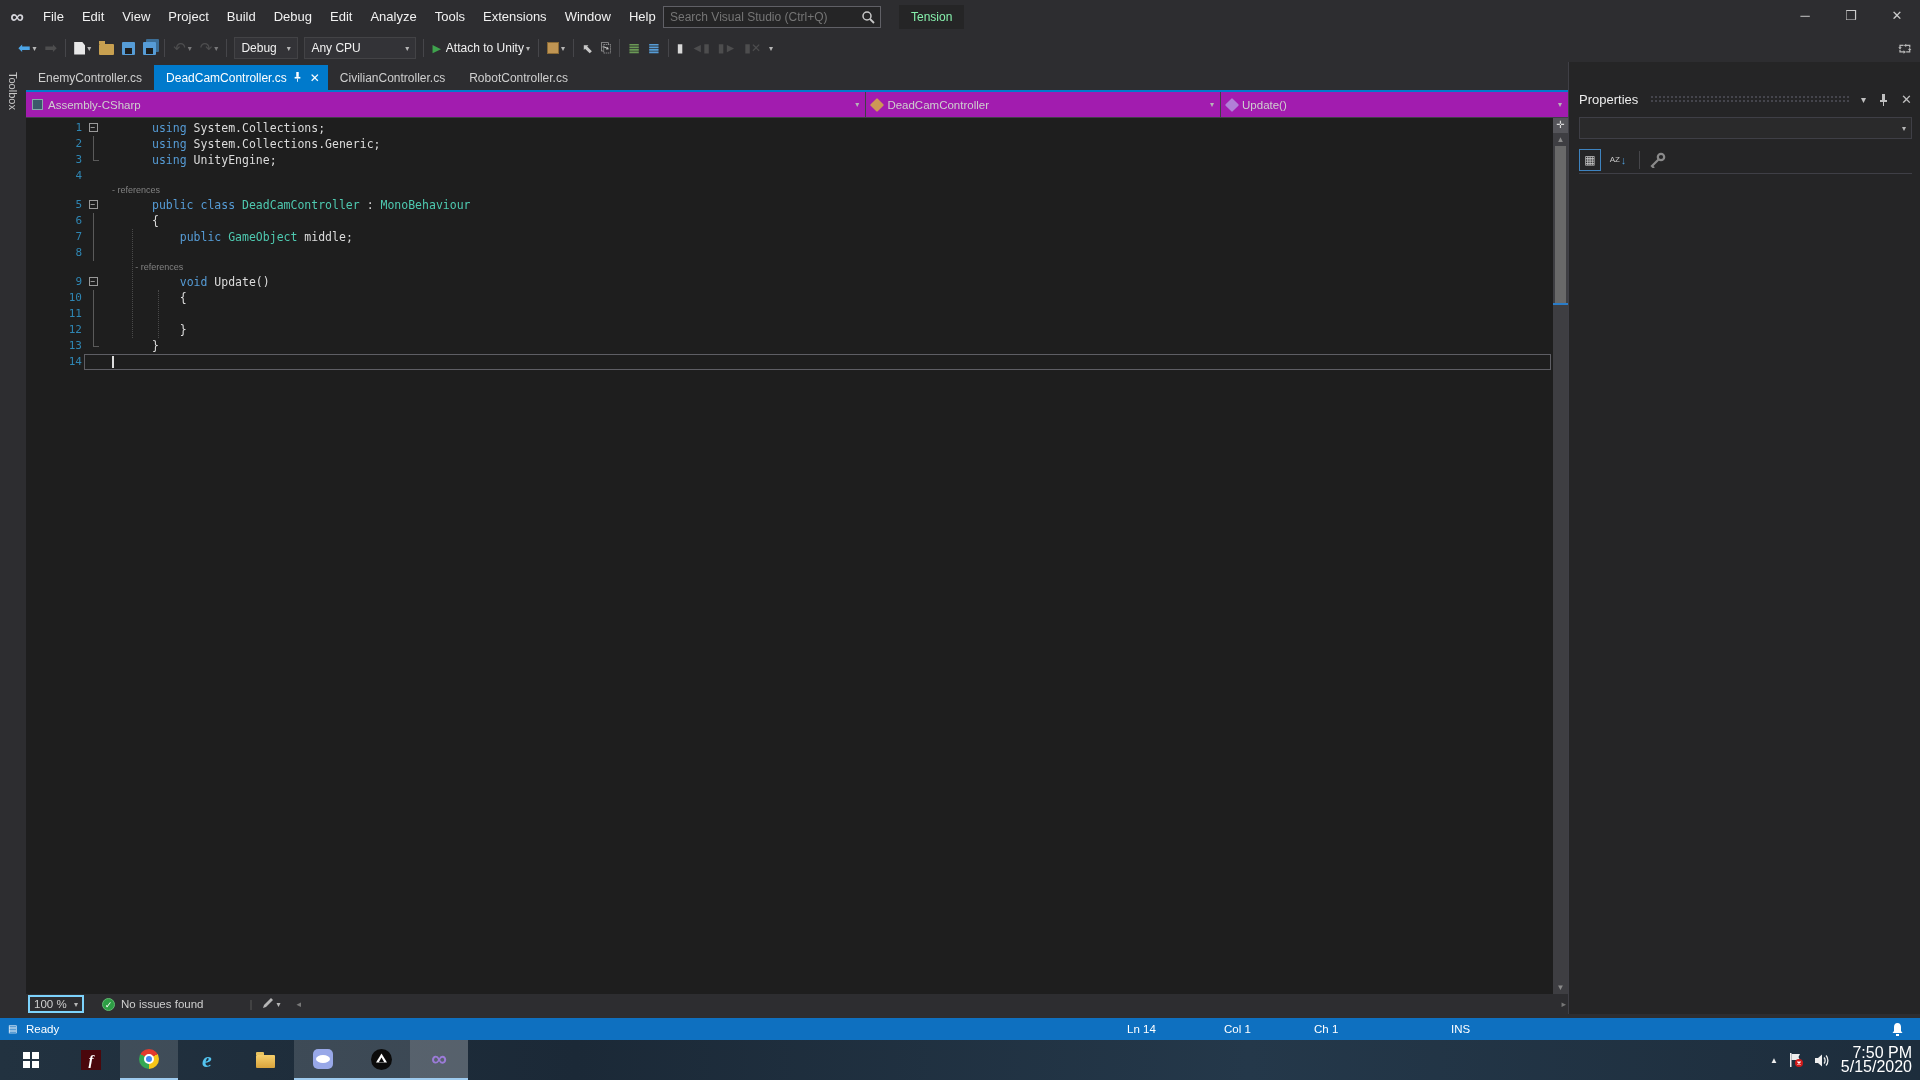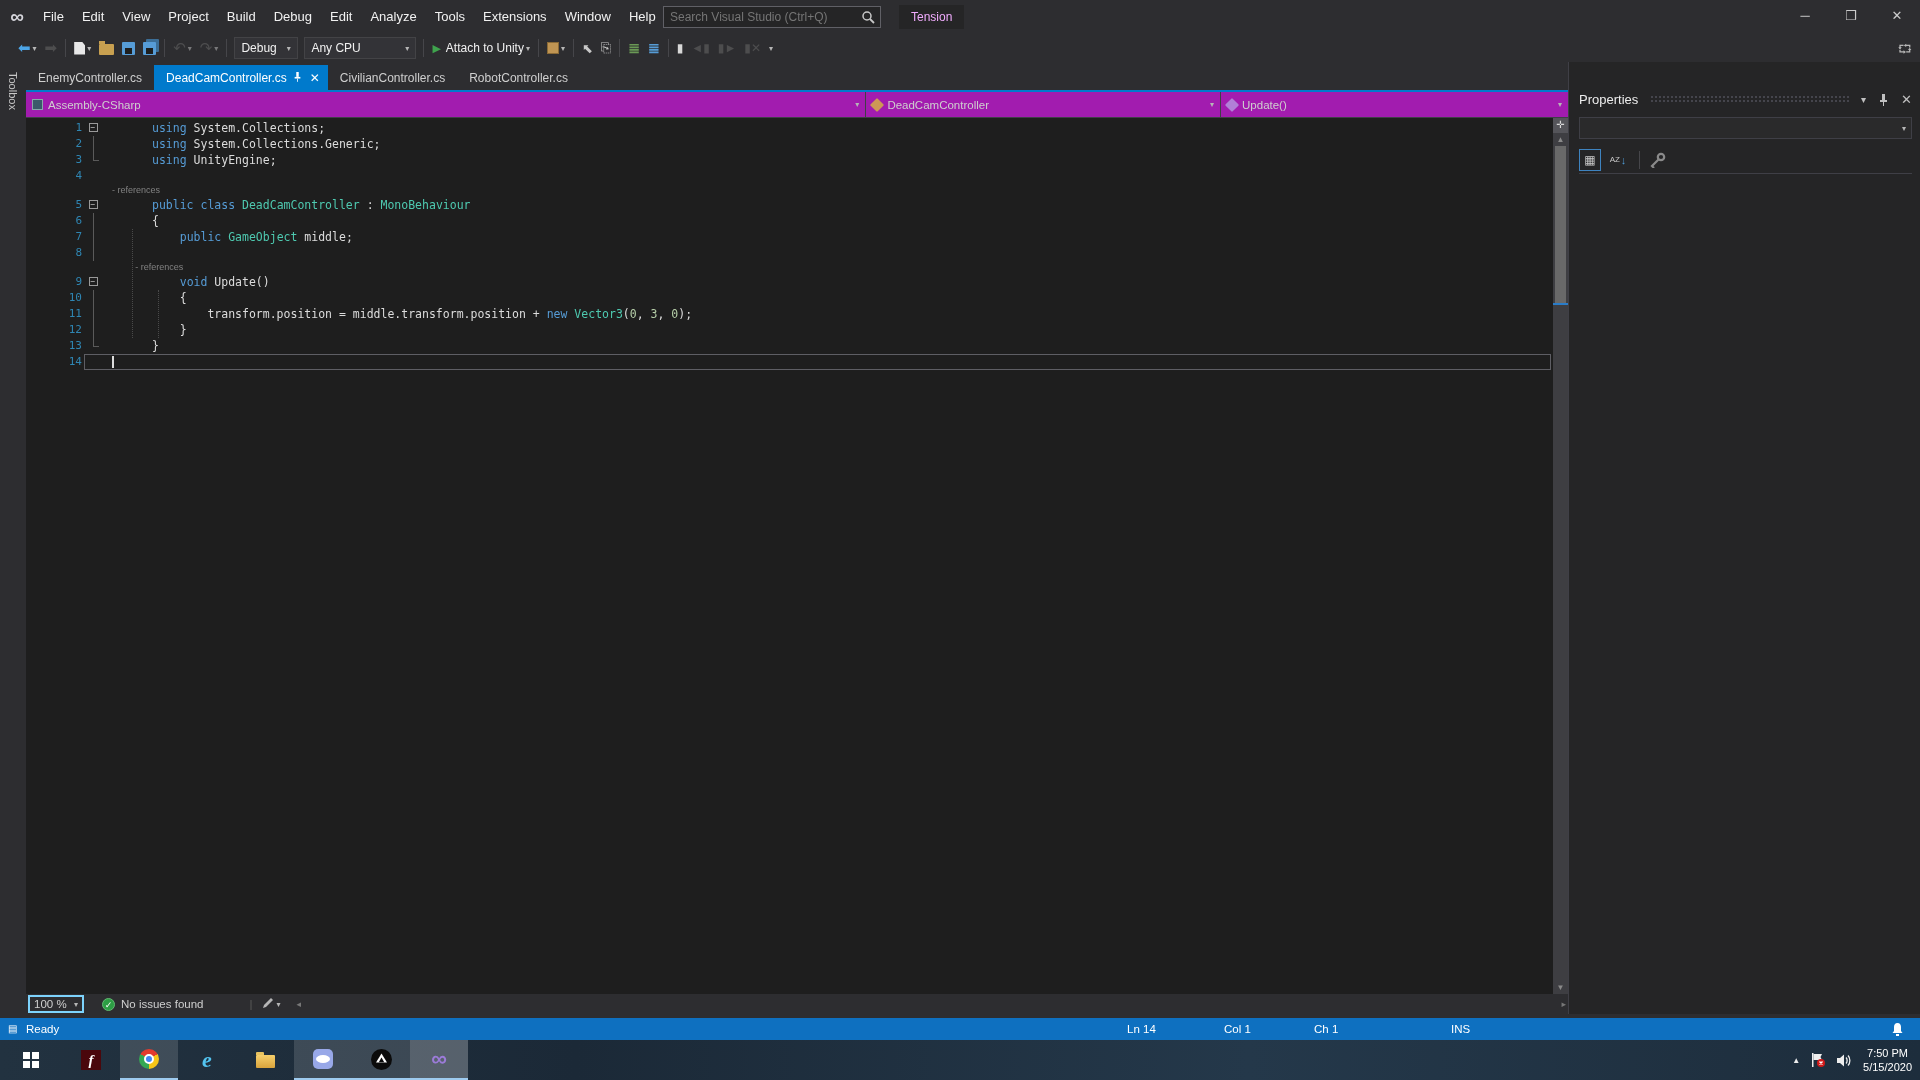--- a/index.html
+++ b/index.html
@@ -9,21 +9,21 @@
   
   #titlebar { position:absolute; top:0; left:0; width:1920px; height:34px; background:#2D2D30;
     display:flex; align-items:center; color:#F1F1F1; font-size:13px; }
   #vslogo { width:34px; text-align:center; font-size:19px; color:#D6D6DC; font-weight:bold; }
   .menu-item { padding:0 9px; height:34px; line-height:34px; color:#F1F1F1; cursor:default; }
   #searchbox { position:absolute; left:663px; top:6px; width:218px; height:22px; background:#252526;
     border:1px solid #606066; display:flex; align-items:center; }
   #searchbox input { flex:1; background:transparent; border:none; outline:none; color:#999;
     font-size:12px; padding:0 6px; font-family:Liberation Sans, sans-serif; }
   #solution-badge { position:absolute; left:899px; top:5px; height:24px; padding:0 12px;
-    background:#252526; color:#f0abfc; font-size:12px; line-height:24px; }
+    background:#252526; color:#86efac; font-size:12px; line-height:24px; }
   #wincontrols { position:absolute; right:0; top:0; display:flex; }
   .winbtn { width:46px; height:30px; color:#CCC; font-size:13px; display:flex; align-items:center;
     justify-content:center; }
 
   
   #toolbar { position:absolute; top:34px; left:0; width:1920px; height:28px; background:#2D2D30;
     display:flex; align-items:center; color:#C8C8C8; font-size:12px; }
   .tbtn { height:22px; display:flex; align-items:center; padding:0 3px; margin:0 1px; }
   .tsep { width:1px; height:18px; background:#46464A; margin:0 4px; }
   .tdrop { font-size:8px; color:#B6B6B6; margin-left:2px; }
@@ -153,21 +153,21 @@
   .explico:before { content:""; position:absolute; top:-3px; left:0; width:8px; height:3px;
     background:#E8C35F; border-radius:1px 1px 0 0; }
   .discico { width:20px; height:20px; border-radius:5px; background:#98A8E8; position:relative; }
   .discico:after { content:""; position:absolute; left:3px; top:6px; width:14px; height:8px;
     border-radius:50%; background:#FFF; }
   .unityico { width:21px; height:21px; border-radius:50%; background:#0b0b0b; display:flex;
     align-items:center; justify-content:center; }
   .vsico { color:#9B7BD8; font-size:22px; font-weight:bold; line-height:20px; }
   #tray { position:absolute; right:0; top:0; height:40px; display:flex; align-items:center; gap:10px;
     padding-right:8px; color:#FFF; }
-  #clock { text-align:center; font-size:11px; line-height:14px; }
+  #clock { text-align:right; font-size:16px; line-height:14px; }
   .trayico { display:flex; align-items:center; }
 </style>
 </head>
 <body>
 
 <div id="titlebar">
   <div id="vslogo">∞</div>
   <div id="menubar" style="display:flex;">
       <span class="menu-item">File</span>
       <span class="menu-item">Edit</span>
@@ -369,21 +369,20 @@
             <span class="foldcol">
               <span class="fline"></span>
             </span>
             <span class="codetext"><span class="tk-pl">    {</span></span>
           </div>
           <div class="crow">
             <span class="ln">11</span>
             <span class="foldcol">
               <span class="fline"></span>
             </span>
-            <span class="codetext"><span class="tk-pl">        transform.position = middle.transform.position + </span><span class="tk-kw">new </span><span class="tk-ty">Vector3</span><span class="tk-pl">(</span><span class="tk-nm">0</span><span class="tk-pl">, </span><span class="tk-nm">3</span><span class="tk-pl">, </span><span class="tk-nm">0</span><span class="tk-pl">);</span></span>
           </div>
           <div class="crow">
             <span class="ln">12</span>
             <span class="foldcol">
               <span class="fline"></span>
             </span>
             <span class="codetext"><span class="tk-pl">    }</span></span>
           </div>
           <div class="crow">
             <span class="ln">13</span>

